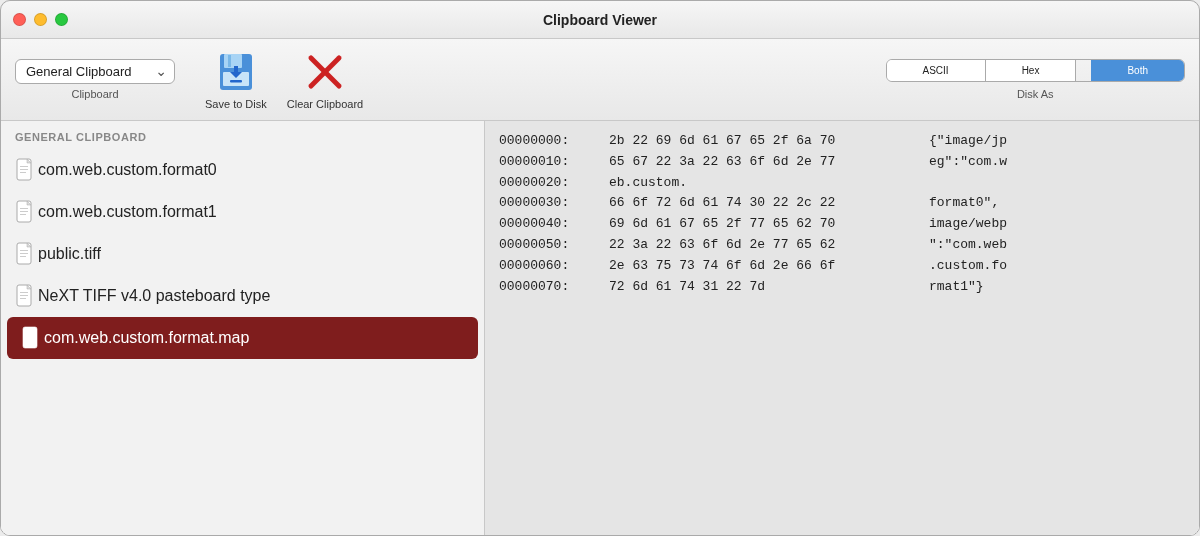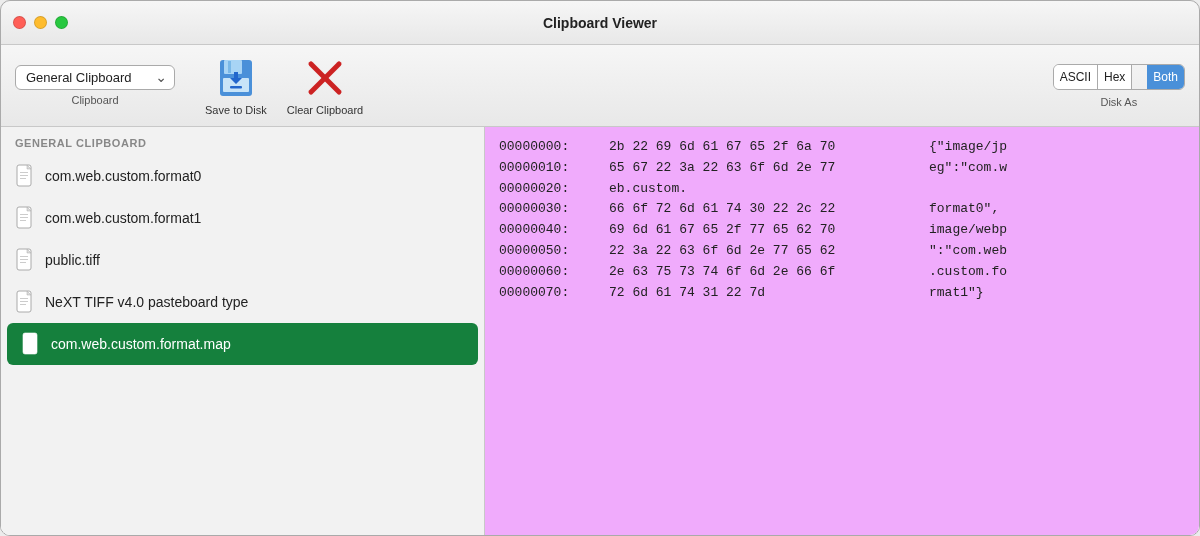--- a/index.html
+++ b/index.html
@@ -10,21 +10,21 @@
       height: 536px;
       overflow: hidden;
       border-radius: 10px;
       border: 1px solid #aaa;
     }
 
     
     .titlebar {
       background: linear-gradient(180deg, #f6f6f6 0%, #e8e8e8 100%);
       border-bottom: 1px solid #c8c8c8;
-      height: 44px;
+      height: 38px;
       display: flex;
       align-items: center;
       justify-content: center;
       position: relative;
       border-radius: 10px 10px 0 0;
     }
     .traffic-lights {
       position: absolute;
       left: 12px;
       display: flex;
@@ -147,22 +147,22 @@
       display: flex;
       gap: 0;
       border: 1px solid #aaa;
       border-radius: 6px;
       overflow: hidden;
     }
     .view-as-btn {
       background: white;
       border: none;
       border-right: 1px solid #aaa;
-      padding: 5px 6px;
-      font-size: 12px;
+      padding: 5px 36px;
+      font-size: 10px;
       cursor: pointer;
       color: #222;
     }
     .view-as-btn:last-child { border-right: none; }
     .view-as-btn.active {
       background: #4a90d9;
       color: white;
       margin-left: 15px;
     }
     .view-as-label {
@@ -191,44 +191,44 @@
       font-size: 11px;
       font-weight: 700;
       color: #888;
       letter-spacing: 0.05em;
       text-transform: uppercase;
     }
     .sidebar-item {
       display: flex;
       align-items: center;
       padding: 9px 14px;
-      font-size: 14px;
+      font-size: 16px;
       color: #222;
       cursor: pointer;
-      gap: 10px;
+      gap: 3px;
     }
     .sidebar-item.selected {
-      background: #15803d;
+      background: #7f1d1d;
       color: white;
       border-radius: 6px;
       margin: 0 6px;
     }
     .file-icon {
       width: 20px;
       height: 24px;
       position: relative;
       flex-shrink: 0;
     }
 
     
     .content-panel {
       flex: 1;
       overflow: auto;
       padding: 10px 14px;
-      background: #f0abfc;
+      background: #e5e5e5;
     }
     .hex-view {
       font-family: 'Courier New', Courier, monospace;
       font-size: 13px;
       line-height: 1.6;
       color: #222;
     }
     .hex-row {
       display: flex;
       gap: 0;

